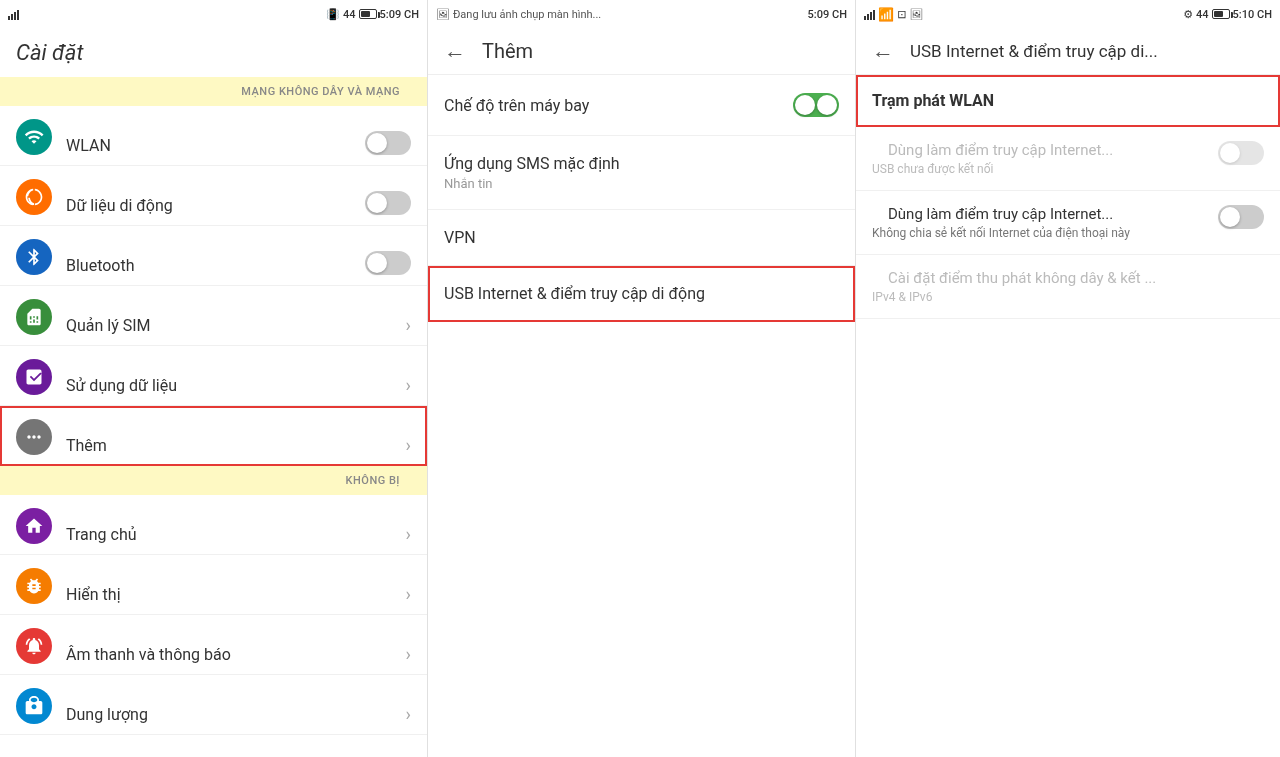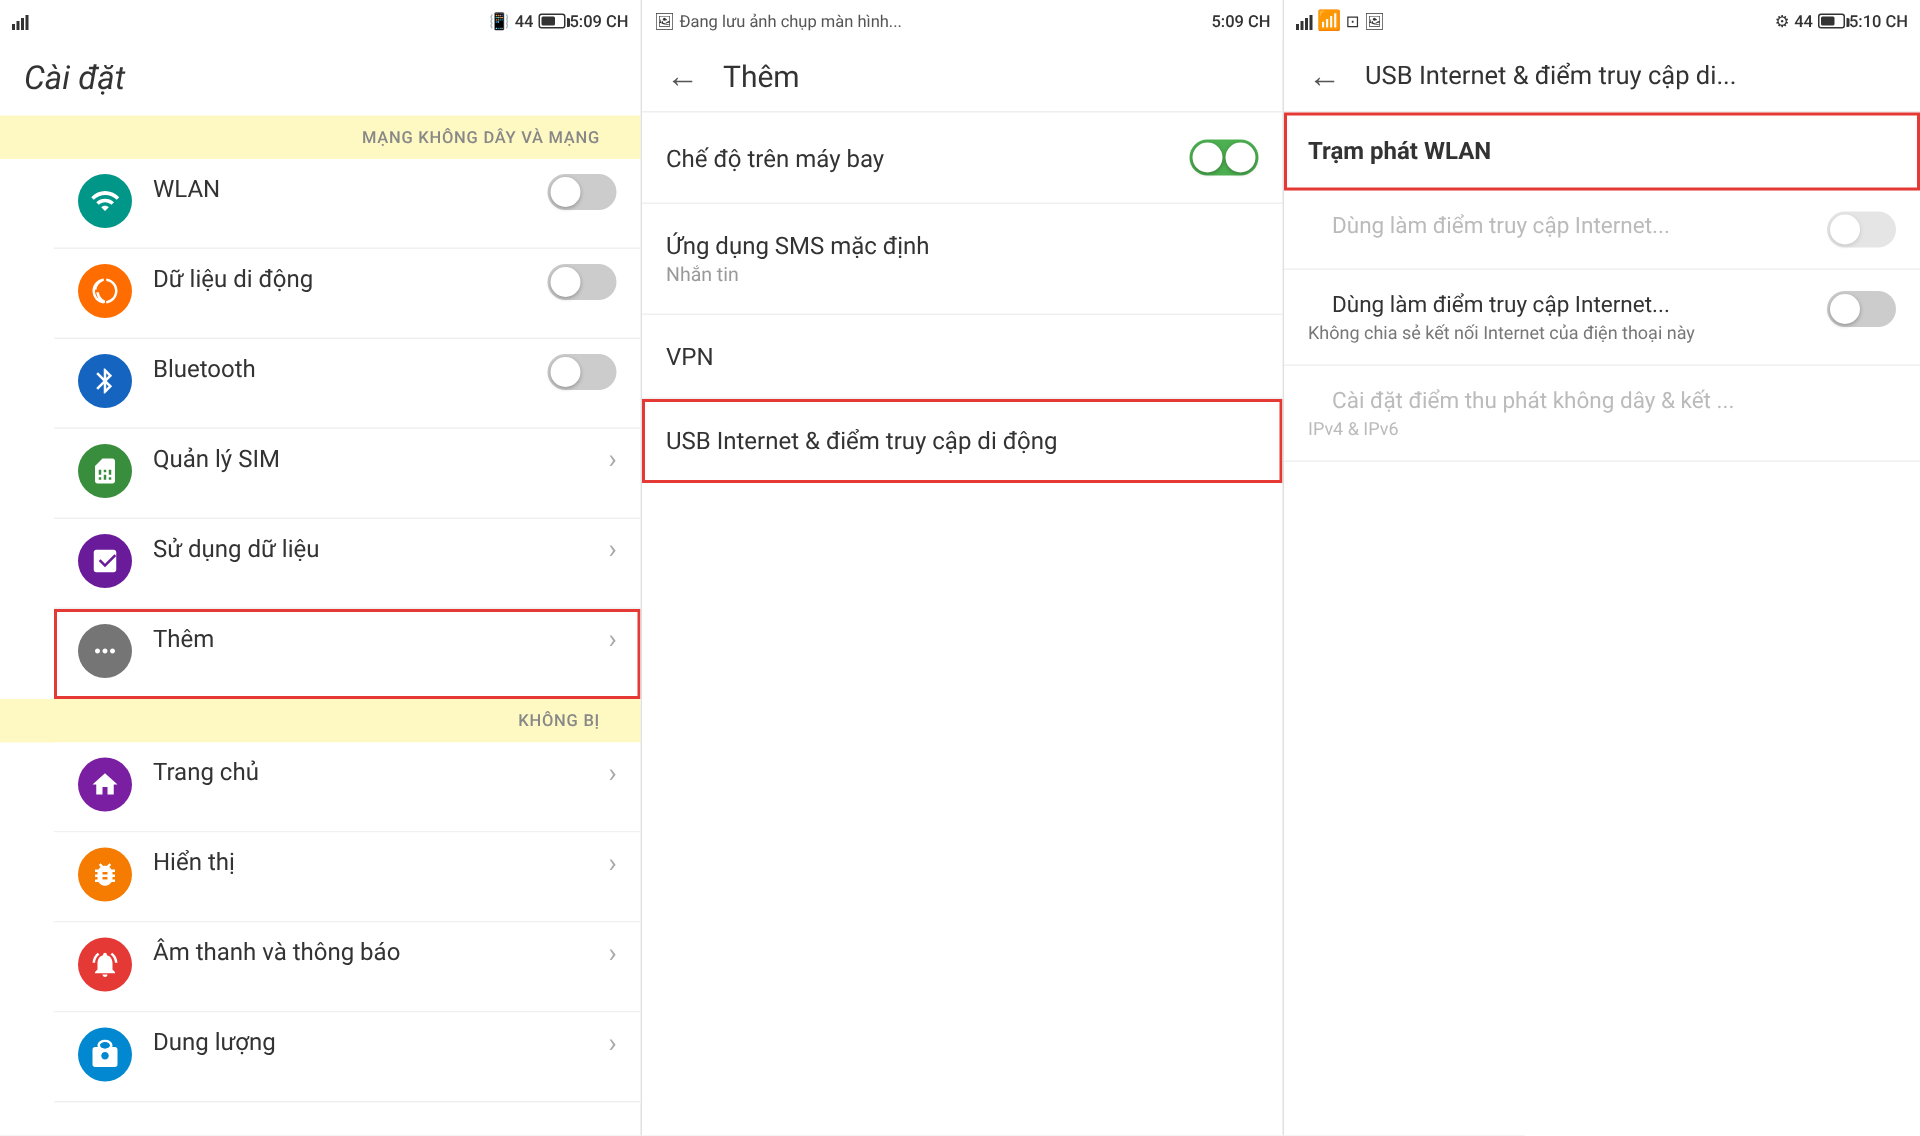--- a/index.html
+++ b/index.html
@@ -127,27 +127,26 @@
       font-weight: 500;
       color: #888;
       letter-spacing: 0.5px;
       flex-shrink: 0;
       text-align: right;
     }
 
     
     .settings-item {
       display: flex;
-      align-items: flex-start;
+      align-items: flex-end;
       padding: 10px 16px;
       border-bottom: 1px solid #f0f0f0;
       cursor: pointer;
       background: #fff;
       min-height: 60px;
-      margin-left: 36px;
     }
 
     .settings-item.highlighted {
       outline: 2px solid #e53935;
       outline-offset: -2px;
     }
 
     .item-icon {
       width: 36px;
       height: 36px;
@@ -516,20 +515,21 @@
     <h2 style="font-size:17px;">USB Internet &amp; điểm truy cập di...</h2>
   </div>
 
   <div class="right-item highlighted">
     <div class="right-item-title">Trạm phát WLAN</div>
   </div>
 
   <div class="right-toggle-row">
     <div class="right-toggle-text">
       <div class="right-toggle-title">Dùng làm điểm truy cập Internet...</div>
+      <div class="right-toggle-sub">USB chưa được kết nối</div>
     </div>
     <div class="toggle off" style="opacity:0.5;"></div>
   </div>
 
   <div class="right-toggle-row">
     <div class="right-toggle-text">
       <div class="right-toggle-title active">Dùng làm điểm truy cập Internet...</div>
       <div class="right-toggle-sub active">Không chia sẻ kết nối Internet của điện thoại này</div>
     </div>
     <div class="toggle off"></div>

